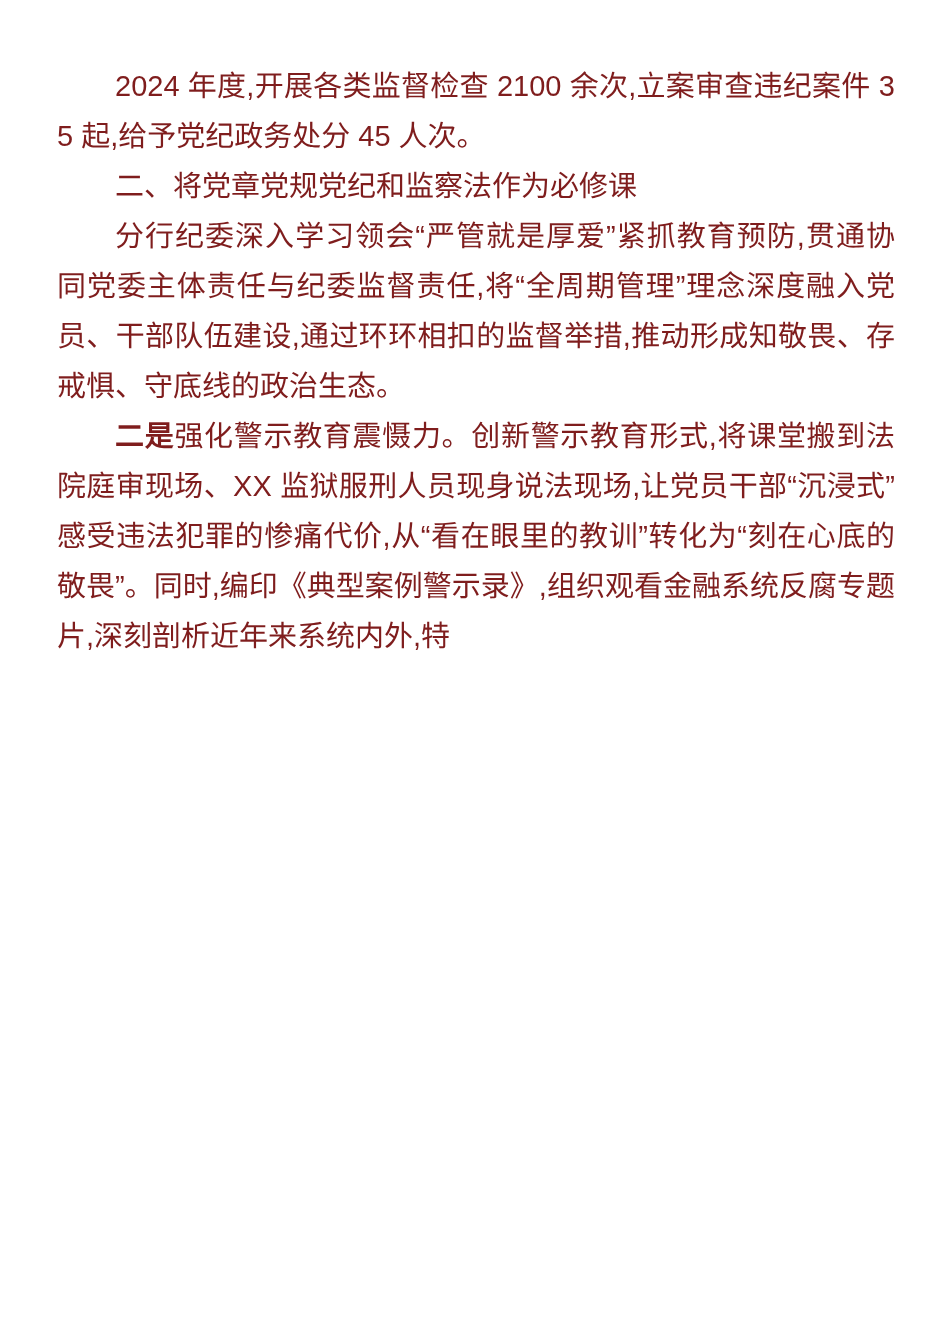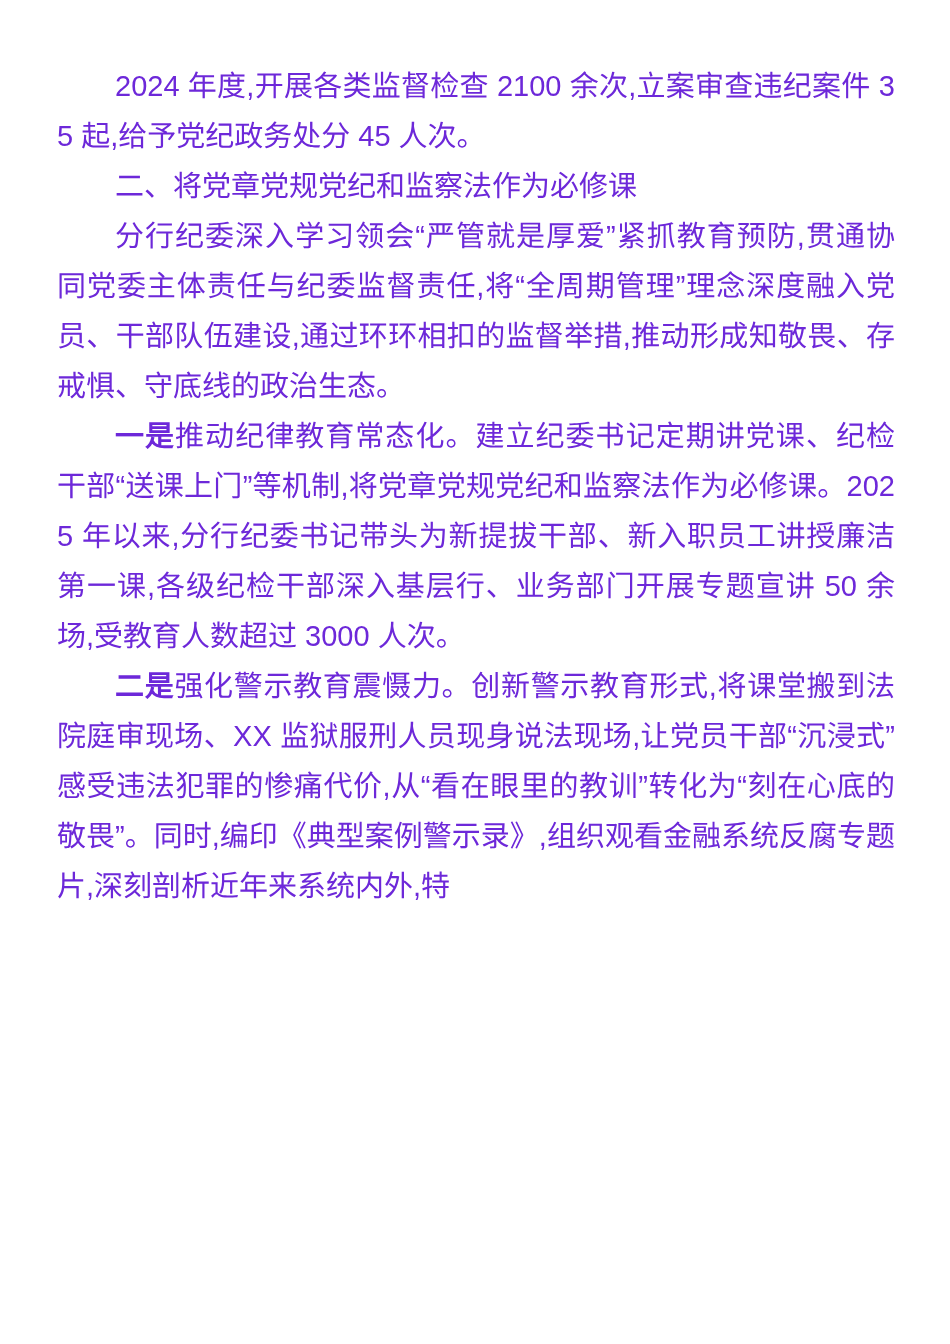--- a/index.html
+++ b/index.html
@@ -15,34 +15,33 @@
     box-sizing: border-box;
     padding: 61px 55px 0 57px;
     overflow: hidden;
     font-family: "Liberation Sans", "DejaVu Sans", sans-serif;
   }
   .doc p {
     margin: 0;
     padding: 0;
     font-size: 29px;
     line-height: 50px;
-    color: #6d28d9;
+    color: #7f1d1d;
     text-align: justify;
     text-justify: inter-ideograph;
     text-indent: 2em;
     word-break: break-all;
   }
   .doc p .lead {
     font-weight: bold;
   }
 </style>
 </head>
 <body>
 
 <div class="page" style="background: rgb(255, 255, 255); color: rgb(0, 0, 0);">
   <div class="doc">
       <p class="para body">2024 年度,开展各类监督检查 2100 余次,立案审查违纪案件 35 起,给予党纪政务处分 45 人次。</p>
       <p class="para heading">二、将党章党规党纪和监察法作为必修课</p>
       <p class="para body">分行纪委深入学习领会“严管就是厚爱”紧抓教育预防,贯通协同党委主体责任与纪委监督责任,将“全周期管理”理念深度融入党员、干部队伍建设,通过环环相扣的监督举措,推动形成知敬畏、存戒惧、守底线的政治生态。</p>
-      <p class="para body"><span class="lead">一是</span>推动纪律教育常态化。建立纪委书记定期讲党课、纪检干部“送课上门”等机制,将党章党规党纪和监察法作为必修课。2025 年以来,分行纪委书记带头为新提拔干部、新入职员工讲授廉洁第一课,各级纪检干部深入基层行、业务部门开展专题宣讲 50 余场,受教育人数超过 3000 人次。</p>
       <p class="para body"><span class="lead">二是</span>强化警示教育震慑力。创新警示教育形式,将课堂搬到法院庭审现场、XX 监狱服刑人员现身说法现场,让党员干部“沉浸式”感受违法犯罪的惨痛代价,从“看在眼里的教训”转化为“刻在心底的敬畏”。同时,编印《典型案例警示录》,组织观看金融系统反腐专题片,深刻剖析近年来系统内外,特</p>
     </div>
 </div>
 
 </body></html>

